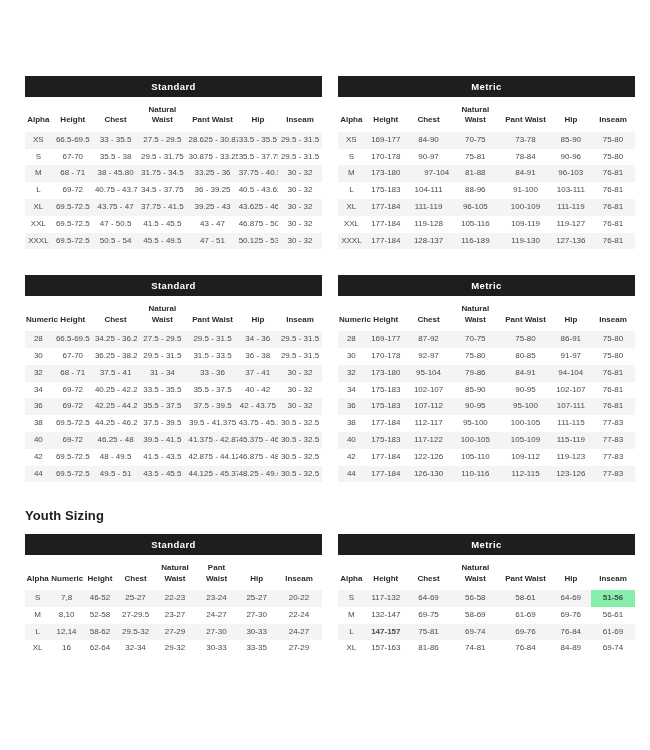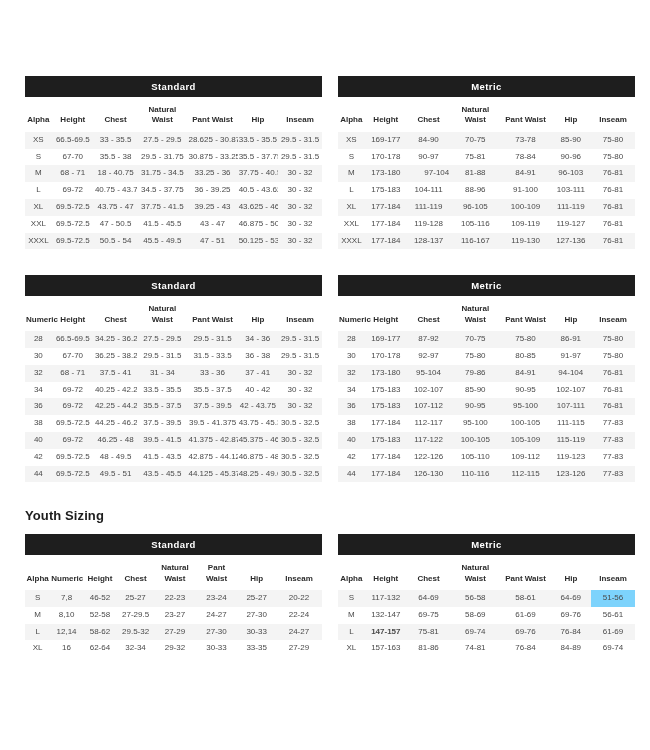--- a/index.html
+++ b/index.html
@@ -76,21 +76,21 @@
                   <td>67-70</td>
                   <td>35.5 - 38</td>
                   <td>29.5 - 31.75</td>
                   <td>30.875 - 33.25</td>
                   <td>35.5 - 37.75</td>
                   <td>29.5 - 31.5</td>
                 </tr>
                 <tr>
                   <td style="background: rgb(244, 244, 244);">M</td>
                   <td style="background: rgb(244, 244, 244);">68 - 71</td>
-                  <td style="background: rgb(244, 244, 244);">18 - 40.75</td>
+                  <td style="background: rgb(244, 244, 244);">38 - 45.80</td>
                   <td style="background: rgb(244, 244, 244);">31.75 - 34.5</td>
                   <td style="background: rgb(244, 244, 244);">33.25 - 36</td>
                   <td style="background: rgb(244, 244, 244);">37.75 - 40.5</td>
                   <td style="background: rgb(244, 244, 244);">30 - 32</td>
                 </tr>
                 <tr>
                   <td>L</td>
                   <td>69-72</td>
                   <td>40.75 - 43.75</td>
                   <td>34.5 - 37.75</td>
@@ -203,21 +203,21 @@
                   <td>119-128</td>
                   <td>105-116</td>
                   <td>109-119</td>
                   <td>119-127</td>
                   <td>76-81</td>
                 </tr>
                 <tr>
                   <td style="background: rgb(244, 244, 244);">XXXL</td>
                   <td style="background: rgb(244, 244, 244);">177-184</td>
                   <td style="background: rgb(244, 244, 244);">128-137</td>
-                  <td style="background: rgb(244, 244, 244);">116-167</td>
+                  <td style="background: rgb(244, 244, 244);">116-189</td>
                   <td style="background: rgb(244, 244, 244);">119-130</td>
                   <td style="background: rgb(244, 244, 244);">127-136</td>
                   <td style="background: rgb(244, 244, 244);">76-81</td>
                 </tr>
               </tbody>
             </table>
           </div>
         </div>
       </section>
       <section class="size-section">
@@ -536,21 +536,21 @@
                 </tr>
               </thead>
               <tbody>
                 <tr>
                   <td style="background: rgb(244, 244, 244);">S</td>
                   <td style="background: rgb(244, 244, 244);">117-132</td>
                   <td style="background: rgb(244, 244, 244);">64-69</td>
                   <td style="background: rgb(244, 244, 244);">56-58</td>
                   <td style="background: rgb(244, 244, 244);">58-61</td>
                   <td style="background: rgb(244, 244, 244);">64-69</td>
-                  <td style="background: #7dd3fc;">51-56</td>
+                  <td style="background: #86efac; font-weight: bold;">51-56</td>
                 </tr>
                 <tr>
                   <td>M</td>
                   <td>132-147</td>
                   <td>69-75</td>
                   <td>58-69</td>
                   <td>61-69</td>
                   <td>69-76</td>
                   <td>56-61</td>
                 </tr>

